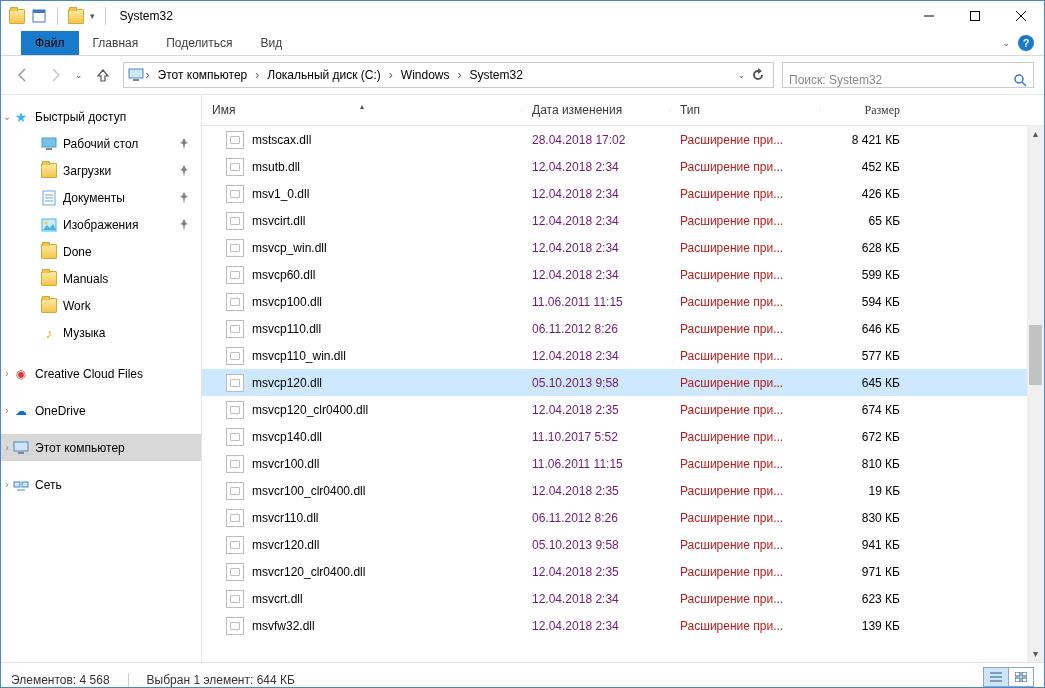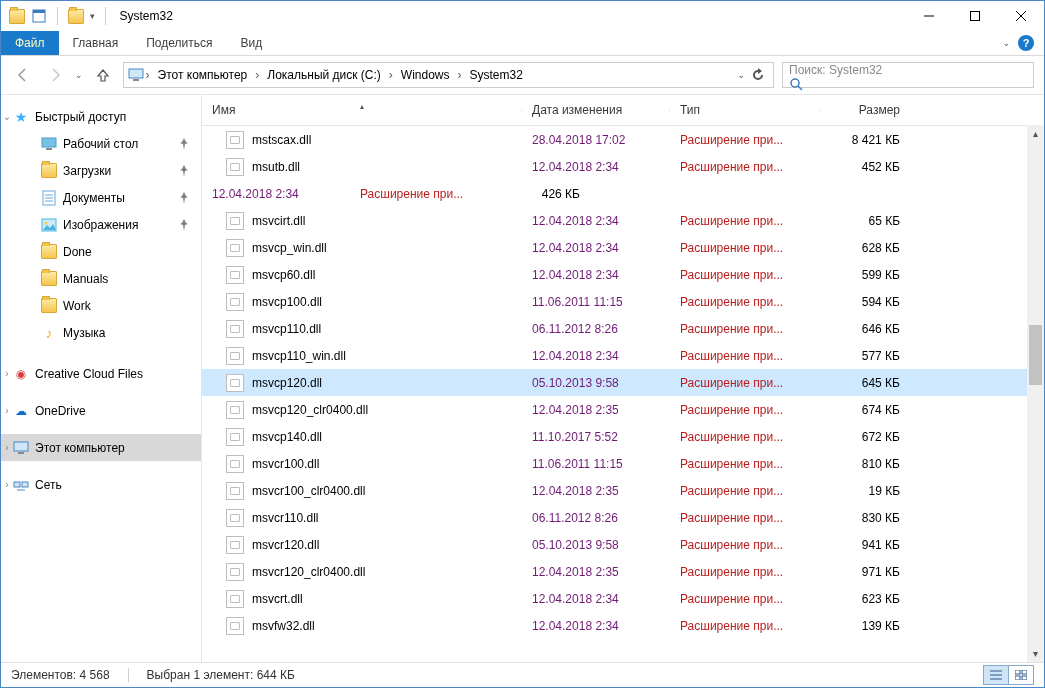--- a/index.html
+++ b/index.html
@@ -7,32 +7,32 @@
   
   .titlebar { height:30px; display:flex; align-items:center; background:#fff;}
   .titlebar .quick-icons { display:flex; align-items:center; margin-left:8px; gap:6px;}
   .qat-sep { width:1px; height:18px; background:#d0d0d0; margin:0 4px;}
   .titlebar .title { margin-left:10px; font-size:12px;}
   .titlebar .win-controls { margin-left:auto; display:flex;}
   .win-btn { width:46px; height:30px; display:flex; align-items:center; justify-content:center;}
   
   .ribbon-tabs { height:24px; display:flex; align-items:stretch; border-bottom:1px solid #d9d9d9; background:#fff;}
   .ribbon-tab { padding:0 14px; display:flex; align-items:center; color:#404040;}
-  .ribbon-tab.file { background:#1979ca; color:#fef9c3;}
+  .ribbon-tab.file { background:#1979ca; color:#000000;margin-left:20px;}
   .ribbon-right { margin-left:auto; display:flex; align-items:center; gap:8px; padding-right:10px;}
   .help-icon { width:16px; height:16px; border-radius:50%; background:#1979ca; color:#fff; display:flex; align-items:center; justify-content:center; font-size:11px; font-weight:bold;}
   
   .navbar { height:38px; display:flex; align-items:center; gap:8px; padding:0 10px; border-bottom:1px solid #e5e5e5;}
   .nav-arrow { width:24px; height:24px; display:flex; align-items:center; justify-content:center; color:#666;}
   .nav-arrow.disabled { color:#b8b8b8;}
   .breadcrumb { flex:1; height:24px; border:1px solid #cccccc; display:flex; align-items:center; padding:0 4px; gap:0;}
   .crumb { padding:0 6px; display:flex; align-items:center; height:100%;}
   .crumb-sep { color:#606060; padding:0 2px;}
   .bc-right { margin-left:auto; display:flex; align-items:center; gap:6px; padding-right:4px; color:#555;}
-  .search { width:238px; height:24px; border:1px solid #cccccc; display:flex; align-items:flex-start; padding:0 6px; color:#777;flex-direction:column;}
+  .search { width:238px; height:24px; border:1px solid #cccccc; display:flex; align-items:flex-end; padding:0 6px; color:#777;}
   .search span.txt { flex:1; color:#888;}
   
   .body { flex:1; display:flex; min-height:0;}
   .sidebar { width:200px; border-right:1px solid #e5e5e5; padding-top:8px; overflow:hidden;}
   .nav-item { display:flex; align-items:center; height:27px; padding-left:20px; gap:6px; position:relative;}
   .nav-item.group { padding-left:12px; font-weight:normal;}
   .nav-item.child { padding-left:40px;}
   .nav-item.selected { background:#d8d8d8;}
   .pin { margin-left:auto; margin-right:12px; color:#7f7f7f; font-size:10px;}
   .ico { width:16px; height:16px; display:inline-flex; align-items:center; justify-content:center;}
@@ -44,39 +44,39 @@
   .net-ico { color:#3a97dd;}
   .cc-ico { color:#da3a3a;}
   .tree-chevron { position:absolute; left:0px; color:#888; font-size:10px; width:12px; text-align:center;}
   
   .list-area { flex:1; display:flex; flex-direction:column; min-width:0; position:relative;}
   .columns { display:flex; height:30px; align-items:center; border-bottom:1px solid #e5e5e5; color:#3a3a3a; position:relative;}
   .col { padding-left:10px; box-sizing:border-box; position:relative;}
   .col-name { width:320px;}
   .col-date { width:148px;}
   .col-type { width:150px;}
-  .col-size { width:100px; text-align:right; padding-right:20px;}
+  .col-size { width:100px; text-align:right; padding-right:20px;font-family:Liberation Serif, serif;}
   .col-sep { position:absolute; right:0; top:6px; bottom:6px; width:1px; background:#e5e5e5;}
   .sort-ind { position:absolute; top:-1px; left:50%; transform:translateX(-50%); font-size:8px; color:#595959;}
   .rows { flex:1; overflow:hidden;}
   .row { display:flex; height:27px; align-items:center;}
   .row.selected { background:#cde8ff;}
   .row .c { box-sizing:border-box;}
   .row .c-name { width:320px; display:flex; align-items:center; padding-left:24px; gap:8px;}
   .row .c-date { width:148px; padding-left:10px; color:#701a75;}
   .row .c-type { width:150px; padding-left:10px; color:#b91c1c; overflow:hidden; white-space:nowrap; text-overflow:ellipsis;}
   .row .c-size { width:100px; text-align:right; padding-right:20px;}
   .file-ico { width:16px; height:16px; border:1px solid #bdbdbd; background:#fff; position:relative; display:inline-block;}
   .file-ico::after { content:""; position:absolute; left:3px; top:4px; width:8px; height:6px; border:1px solid #bdbdbd; border-radius:1px;}
   .vscroll { position:absolute; right:0; top:30px; bottom:0; width:17px; background:#f0f0f0;}
   .vscroll .thumb { position:absolute; left:2px; right:2px; top:200px; height:60px; background:#c2c2c2;}
   .vscroll .arr { position:absolute; left:0; right:0; height:17px; display:flex; align-items:center; justify-content:center; color:#555; font-size:10px;}
   .vscroll .arr.up { top:0;} .vscroll .arr.down { bottom:0;}
   
-  .statusbar { height:24px; border-top:1px solid #e1e1e1; display:flex; align-items:center; padding:0 10px; gap:18px; font-size:12px; color:#333;}
+  .statusbar { height:24px; border-top:1px solid #e1e1e1; display:flex; align-items:flex-end; padding:0 10px; gap:18px; font-size:12px; color:#333;}
   .status-sep { width:1px; height:14px; background:#d0d0d0;}
   .view-toggles { margin-left:auto; display:flex;}
   .view-btn { width:24px; height:18px; border:1px solid #8aa9c9; display:flex; align-items:center; justify-content:center; margin-left:-1px;}
   .view-btn.active { background:#cfe4f7;}
   svg { display:block;}
   .chev-down { font-size:9px; color:#555;}
 </style>
 </head>
 <body>
 <div class="window">
@@ -333,20 +333,24 @@
           <div class="row">
             <div class="c c-name">
               <span class="file-ico"></span>
               <span>msutb.dll</span>
             </div>
             <div class="c c-date">12.04.2018 2:34</div>
             <div class="c c-type">Расширение при...</div>
             <div class="c c-size">452 КБ</div>
           </div>
           <div class="row">
+            <div class="c c-name">
+              <span class="file-ico"></span>
+              <span>msv1_0.dll</span>
+            </div>
             <div class="c c-date">12.04.2018 2:34</div>
             <div class="c c-type">Расширение при...</div>
             <div class="c c-size">426 КБ</div>
           </div>
           <div class="row">
             <div class="c c-name">
               <span class="file-ico"></span>
               <span>msvcirt.dll</span>
             </div>
             <div class="c c-date">12.04.2018 2:34</div>

